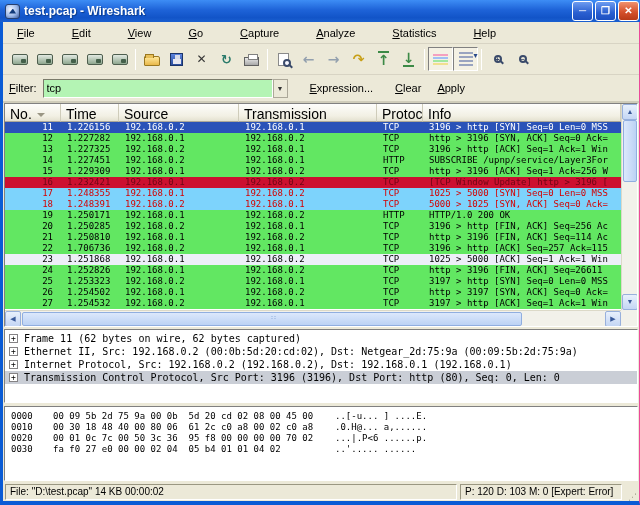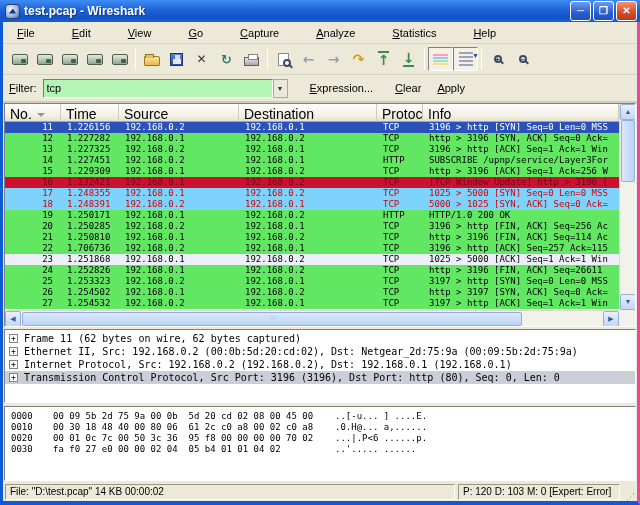--- a/index.html
+++ b/index.html
@@ -1,20 +1,20 @@
 <!DOCTYPE html>
 <html><head>
 <meta charset="utf-8">
 <style>
   * { box-sizing: border-box; margin: 0; padding: 0; }
   html,body { width:640px; height:505px; overflow:hidden; }
   body { font-family:"Liberation Sans", sans-serif; background:#ece9d8; }
 
   .window { width:640px; height:505px; display:flex; flex-direction:column;
-            border-left:3px solid #0a5bd5; border-right:3px solid #ec4899;
+            border-left:3px solid #0a5bd5; border-right:1px solid #ec4899;
             border-bottom:4px solid #0a5bd5; background:#ece9d8; }
 
   
   .titlebar { height:22px; flex:0 0 22px; display:flex; align-items:center;
     background:linear-gradient(180deg,#3d8df5 0%,#1e63d8 45%,#1254c8 80%,#1a5fd0 100%);
     padding:0 3px 0 5px; margin:-0px -3px 0 -3px; }
   .app-icon { width:15px; height:15px; border-radius:3px; margin-right:4px;
     background:radial-gradient(circle at 35% 35%, #f4f7ff 0%, #9db8e8 55%, #38589a 100%);
     border:1px solid #28406e; position:relative; }
   .app-icon::after { content:""; position:absolute; left:3px; top:4px; width:7px; height:5px;
@@ -275,21 +275,21 @@
     <button class="filter-btn" id="btn-expression"><u>E</u>xpression...</button>
     <button class="filter-btn" id="btn-clear" style="margin-left:14px"><u>C</u>lear</button>
     <button class="filter-btn" id="btn-apply" style="margin-left:8px"><u>A</u>pply</button>
   </div>
 
   <div class="packet-list">
     <div class="plist-header" id="plist-header">
         <div class="hcell c-no sorted">No.</div>
         <div class="hcell c-time">Time</div>
         <div class="hcell c-src">Source</div>
-        <div class="hcell c-dst">Destination</div>
+        <div class="hcell c-dst">Transmission</div>
         <div class="hcell c-proto">Protocol</div>
         <div class="hcell c-info">Info</div>
       </div>
     <div class="prows" id="prows">
         <div class="prow row-selected">
           <span class="c-no">11</span>
           <span class="c-time">1.226156</span>
           <span class="c-src">192.168.0.2</span>
           <span class="c-dst">192.168.0.1</span>
           <span class="c-proto">TCP</span>

